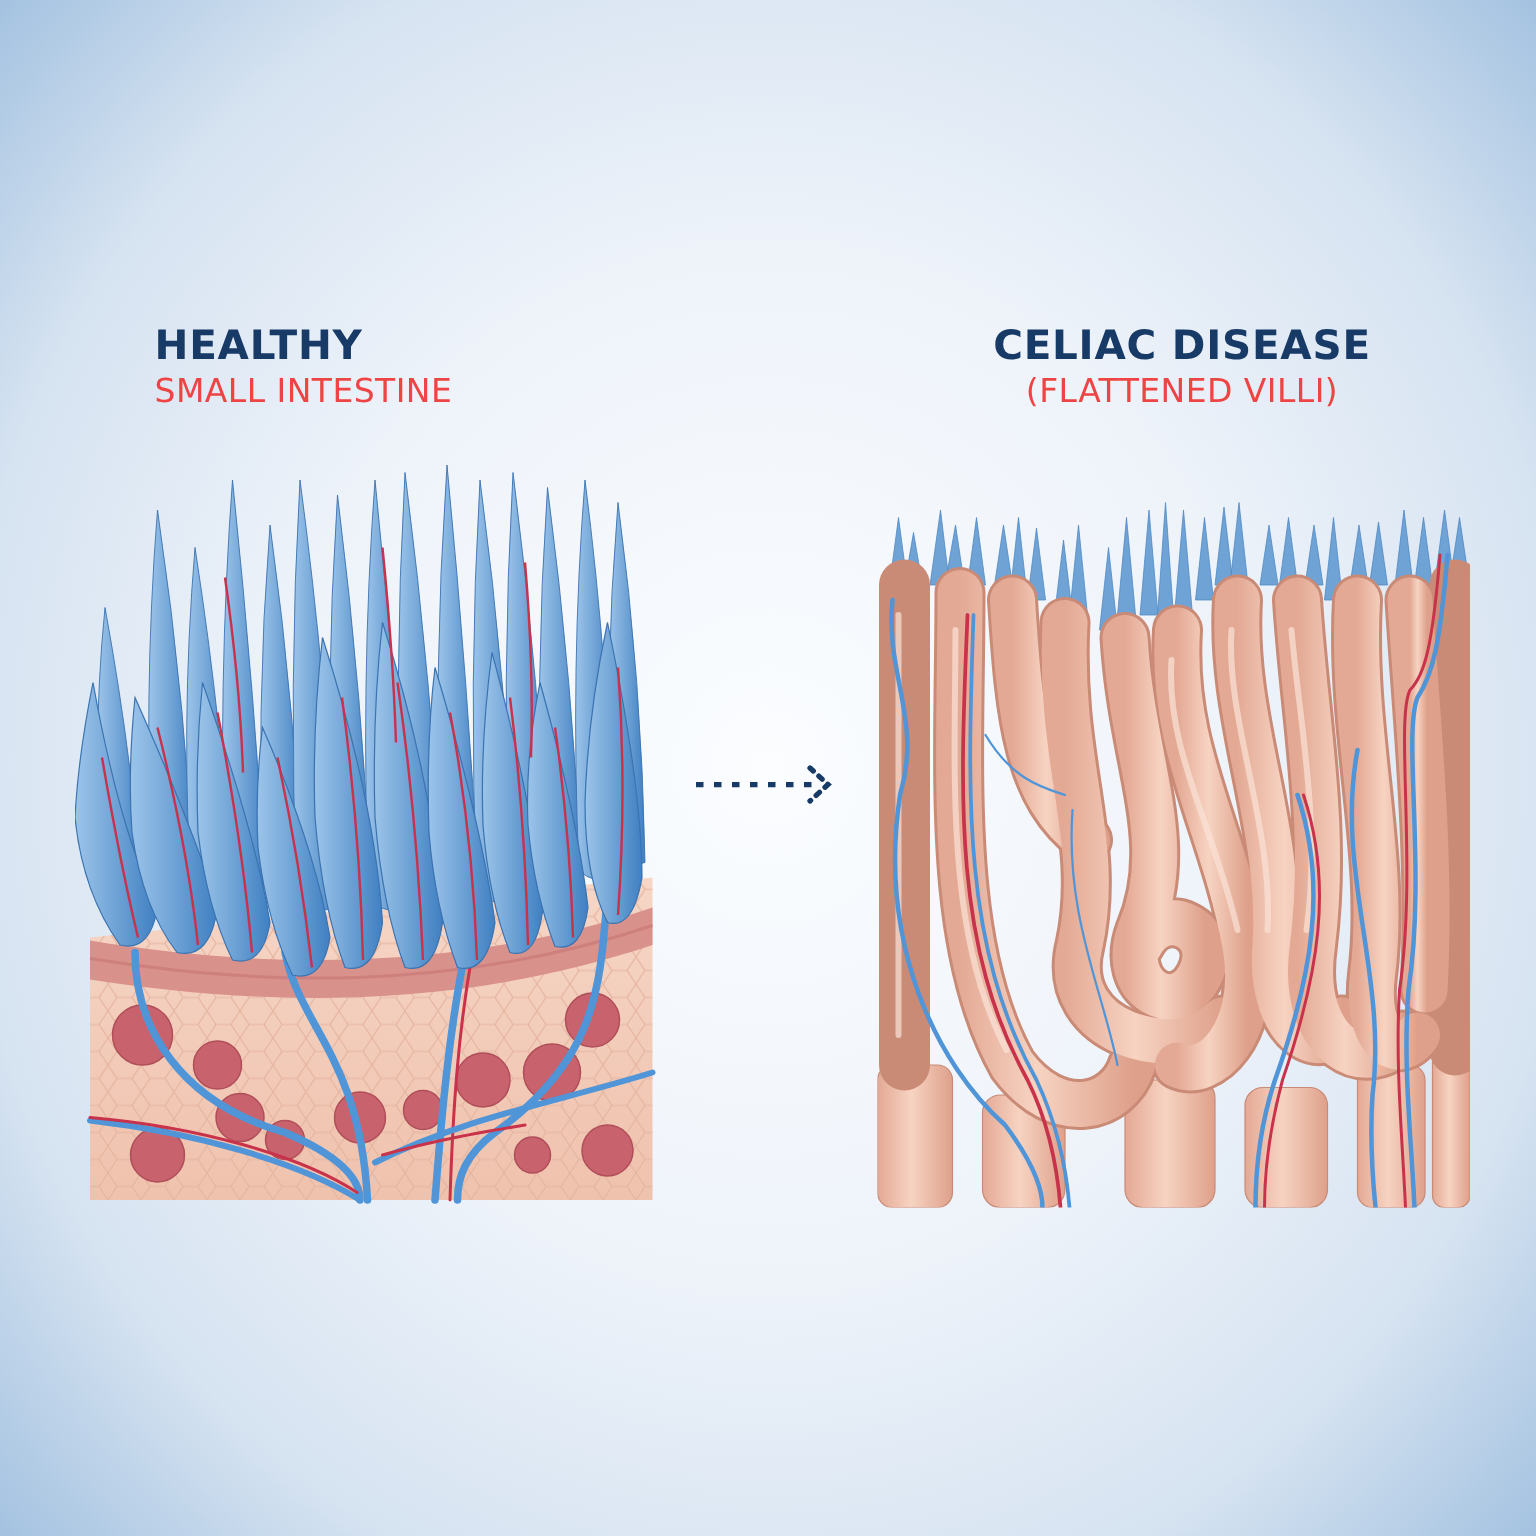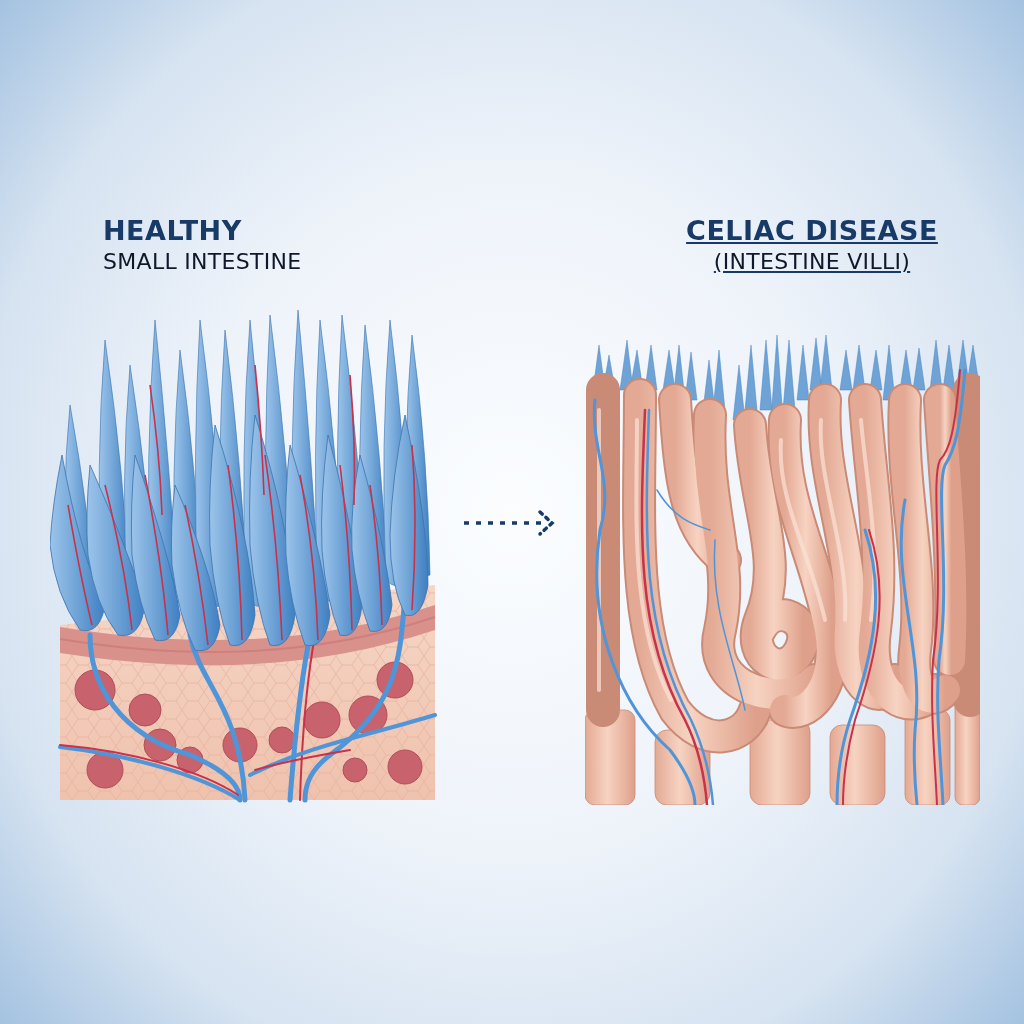--- a/index.html
+++ b/index.html
@@ -3,39 +3,39 @@
 <meta charset="utf-8">
 <style>
   html, body { margin: 0; padding: 0; }
   body {
     width: 1024px; height: 1024px; overflow: hidden; position: relative;
     background: radial-gradient(ellipse 70% 75% at 50% 50%, #fbfdff 0%, #eef3fa 45%, #d6e3f1 75%, #9fbfdf 100%);
     font-family: "DejaVu Sans", "Liberation Sans", sans-serif;
   }
   .label { position: absolute; color: #173a66; text-align: center; }
   .label .title { font-weight: bold; font-size: 27px; letter-spacing: 0.5px; line-height: 32px; }
-  .label .subtitle { font-size: 22px; font-weight: normal; line-height: 30px; color: #0f172a; letter-spacing: 0.3px; }
+  .label .subtitle { font-size: 22px; font-weight: normal; line-height: 30px; color: #ef4444; letter-spacing: 0.3px; }
   #label-healthy { left: 103px; top: 215px; text-align: left; }
-  #label-celiac { left: 672px; top: 215px; width: 280px; text-decoration: underline; }
+  #label-celiac { left: 648px; top: 215px; width: 280px; }
   .panel { position: absolute; }
   #panel-healthy { left: 50px; top: 305px; width: 390px; height: 500px; }
   #panel-celiac { left: 585px; top: 330px; width: 395px; height: 475px; }
   #arrow { position: absolute; left: 462px; top: 508px; width: 100px; height: 30px; }
 </style>
 </head>
 <body>
 
 <div class="label" id="label-healthy">
   <div class="title">HEALTHY</div>
   <div class="subtitle">SMALL INTESTINE</div>
 </div>
 
 <div class="label" id="label-celiac">
   <div class="title">CELIAC DISEASE</div>
-  <div class="subtitle">(INTESTINE VILLI)</div>
+  <div class="subtitle">(FLATTENED VILLI)</div>
 </div>
 
 <div class="panel" id="panel-healthy">
   <svg width="390" height="500" viewBox="0 0 390 500">
     <defs>
       <linearGradient id="villusG" x1="0" x2="1" y1="0" y2="0">
         <stop offset="0" stop-color="#9cc4ea"></stop>
         <stop offset="0.5" stop-color="#6fa3d6"></stop>
         <stop offset="1" stop-color="#3f7fc2"></stop>
       </linearGradient>

